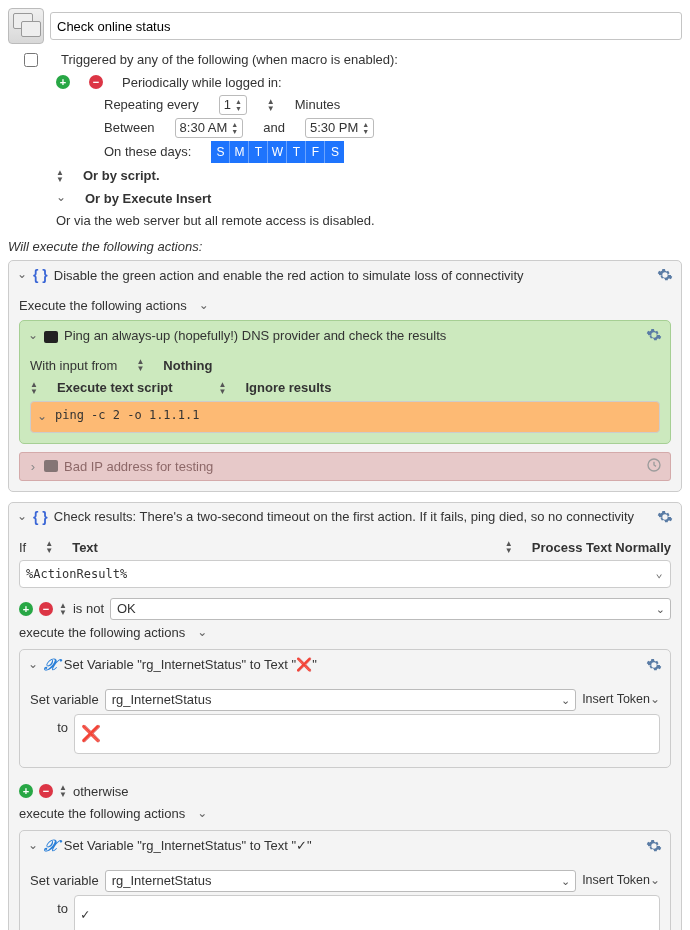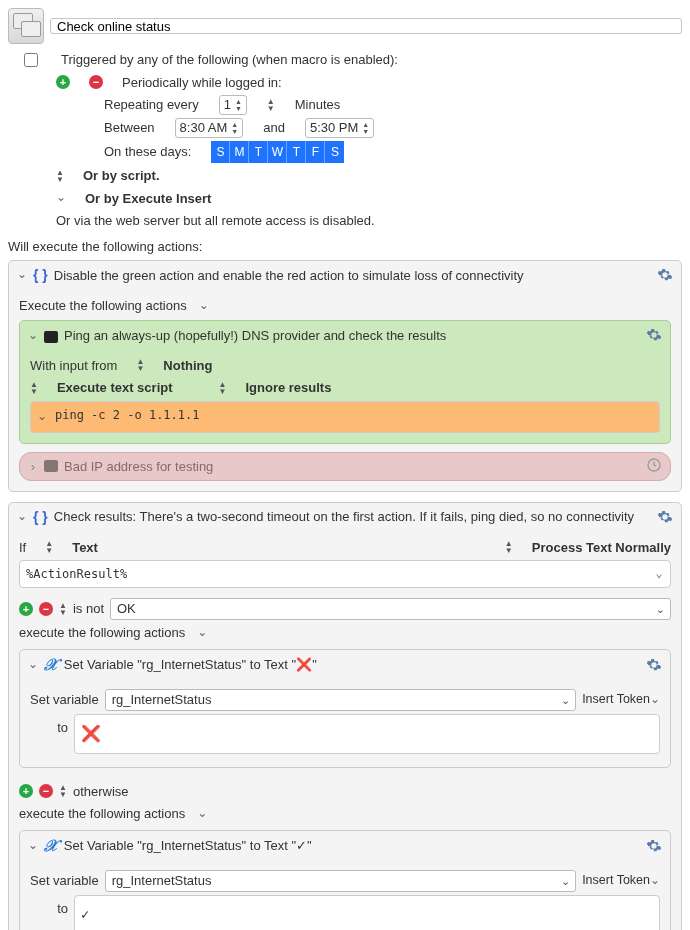--- a/index.html
+++ b/index.html
@@ -20,21 +20,21 @@
     position: relative;
   }
   .macro-icon::before, .macro-icon::after {
     content: ""; position: absolute;
     width: 18px; height: 14px;
     background: #eee; border: 1px solid #999; border-radius: 2px;
   }
   .macro-icon::before { top: 4px; left: 4px; }
   .macro-icon::after { top: 12px; left: 12px; }
   .title-input {
-    flex: 1; height: 16px; padding: 2px 6px;
+    flex: 1; height: 28px; padding: 2px 6px;
     border: 1px solid #c5c5c5; border-radius: 3px;
     font-size: 13px; background:#fff;
   }
   .row { display: flex; align-items: center; gap: 6px; margin: 3px 0; line-height: 1.5; flex-wrap: wrap;}
   .indent1 { padding-left: 16px; }
   .indent2 { padding-left: 48px; }
   .indent3 { padding-left: 96px; }
   input[type=checkbox].sys-cb {
     width: 14px; height: 14px; margin-right: 4px; accent-color:#0a60ff;
   }
@@ -76,21 +76,21 @@
     width:14px; height:12px; background:#222; display:inline-block; border-radius:2px;
   }
   .var-icon { color:#2a7fd8; font-style:italic; font-family: "Times New Roman", serif; font-size:16px; font-weight:bold; }
   .sub-green {
     background:#cce9be; border:1px solid #a6cf94; border-radius:5px;
     padding:0; margin-top:4px;
   }
   .sub-green .action-header { padding:6px 8px;align-items:flex-end; }
   .sub-green .action-body { padding:4px 10px 10px 10px; }
   .sub-red {
-    background:#e7c9c9; border:1px solid #d4aaaa; border-radius:12px;
+    background:#e7c9c9; border:1px solid #d4aaaa; border-radius:3px;
     padding:0; margin-top:8px; display:flex; align-items:center;
   }
   .sub-red .hdr { display:flex; align-items:center; gap:6px; padding:6px 8px; flex:1; color:#8d6868;}
   .clock-icon { color:#9c9c9c; margin-left:auto; padding-right:8px;}
   .textarea-box {
     background:#fdba74; border:1px solid #ccc; border-radius:4px;
     min-height:32px; padding:6px; display:flex; align-items:flex-start; gap:8px;
     font-family: Menlo, monospace; font-size:12px;
   }
   .textarea-box .disclose { margin-top:2px; font-family:-apple-system; }
@@ -198,21 +198,21 @@
   <span class="bold">Or by script.</span>
 </div>
 <div class="row indent2 tight">
   <span class="disclose chevron-down"></span>
   <span class="bold">Or by Execute Insert</span>
 </div>
 <div class="row indent2">
   <span>Or via the web server but all remote access is disabled.</span>
 </div>
 
-<div class="row" style="margin-top:6px;">
+<div class="row" style="margin-top:6px;font-style:italic;">
   <span>Will execute the following actions:</span>
 </div>
 
 <div class="action-group">
   <div class="action-header">
     <span class="disclose chevron-down"></span>
     <span class="braces-icon">{ }</span>
     <span>Disable the green action and enable the red action to simulate loss of connectivity</span>
     <span class="gear-icon">
       <svg viewBox="0 0 24 24" fill="currentColor">

